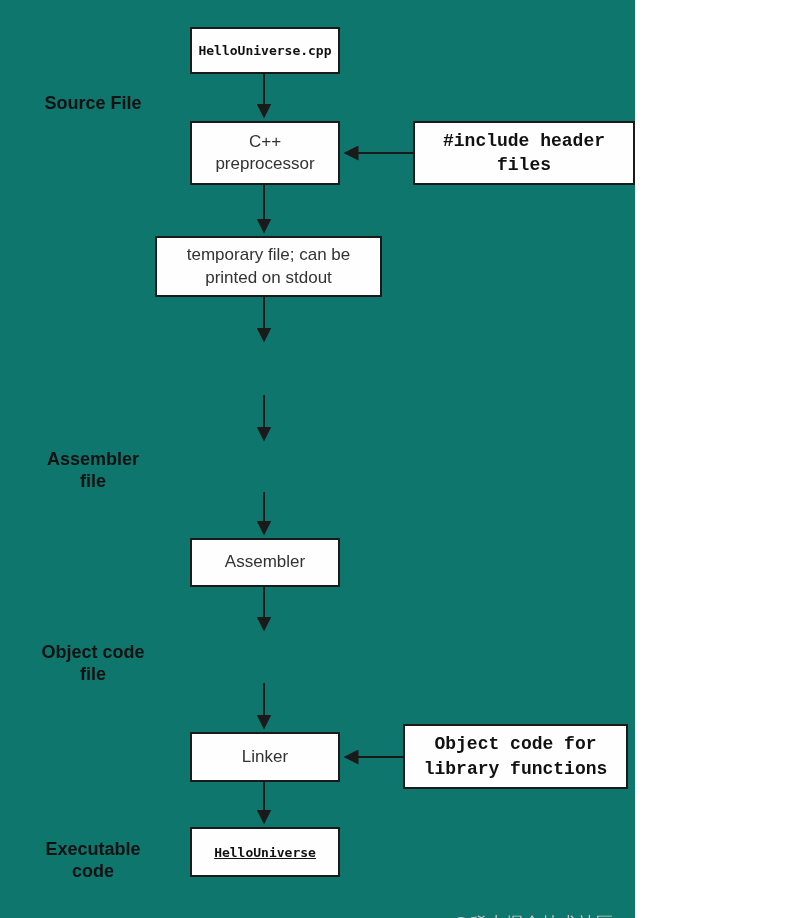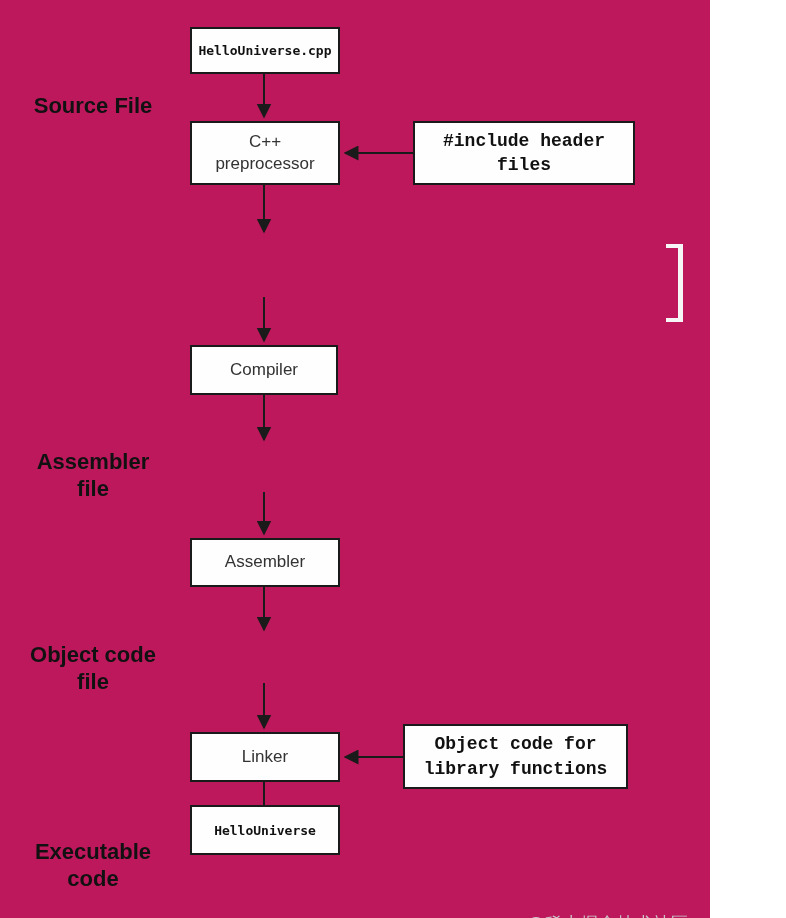--- a/index.html
+++ b/index.html
@@ -1,20 +1,20 @@
 <!DOCTYPE html>
 <html><head>
 <meta charset="utf-8">
 <style>
   html, body { margin: 0; padding: 0; }
   .canvas {
     position: relative;
-    width: 710px;
+    width: 635px;
     height: 918px;
-    background: #be185d;
+    background: #0f766e;
     overflow: hidden;
     font-family: "Liberation Sans", sans-serif;
   }
   .arrows {
     position: absolute;
     left: 0; top: 0;
     width: 786px; height: 918px;
     pointer-events: none;
   }
   .node {
@@ -46,21 +46,21 @@
     font-size: 18px;
     color: #111111;
     line-height: 1.35;
   }
   .stage-label {
     position: absolute;
     left: 18px;
     width: 150px;
     text-align: center;
     font-weight: bold;
-    font-size: 22px;
+    font-size: 18px;
     color: #111111;
     line-height: 1.22;
     white-space: pre-line;
   }
   .watermark {
     position: absolute;
     top: 872px;
     right: 21px;
     font-size: 17px;
     color: #c7c7c7;
@@ -100,30 +100,31 @@
     <line x1="264" y1="683" x2="264" y2="728" stroke="#1a1a1a" stroke-width="2" marker-end="url(#arrowhead)"></line>
     <line x1="403" y1="757" x2="345" y2="757" stroke="#1a1a1a" stroke-width="2" marker-end="url(#arrowhead)"></line>
     <line x1="264" y1="782" x2="264" y2="823" stroke="#1a1a1a" stroke-width="2" marker-end="url(#arrowhead)"></line>
   </svg>
 
   <div class="node mono-node" style="left:190px; top:27px; width:150px; height:47px;">HelloUniverse.cpp</div>
 
   <div class="node sans-node" style="left:190px; top:121px; width:150px; height:64px;">C++
 preprocessor</div>
 
+  <div class="node sans-node" style="left:155px; top:236px; width:227px; height:61px;">temporary file; can be
+printed on stdout</div>
 
-  <div class="node sans-node" style="left:190px; top:345px; width:148px; height:50px;">Compiler</div>
 
 
   <div class="node sans-node" style="left:190px; top:538px; width:150px; height:49px;">Assembler</div>
 
 
   <div class="node sans-node" style="left:190px; top:732px; width:150px; height:50px;">Linker</div>
 
-  <div class="node mono-node" style="left:190px; top:805px; width:150px; height:50px;">HelloUniverse</div>
+  <div class="node mono-node" style="left:190px; top:827px; width:150px; height:50px;text-decoration:underline;">HelloUniverse</div>
 
   <div class="node side-node" style="left:413px; top:121px; width:222px; height:64px;">#include header
 files</div>
 
   <div class="node side-node" style="left:403px; top:724px; width:225px; height:65px;">Object code for
 library functions</div>
 
   <div class="stage-label" style="top:93px;">Source File</div>
 
   <div class="stage-label" style="top:449px;">Assembler

